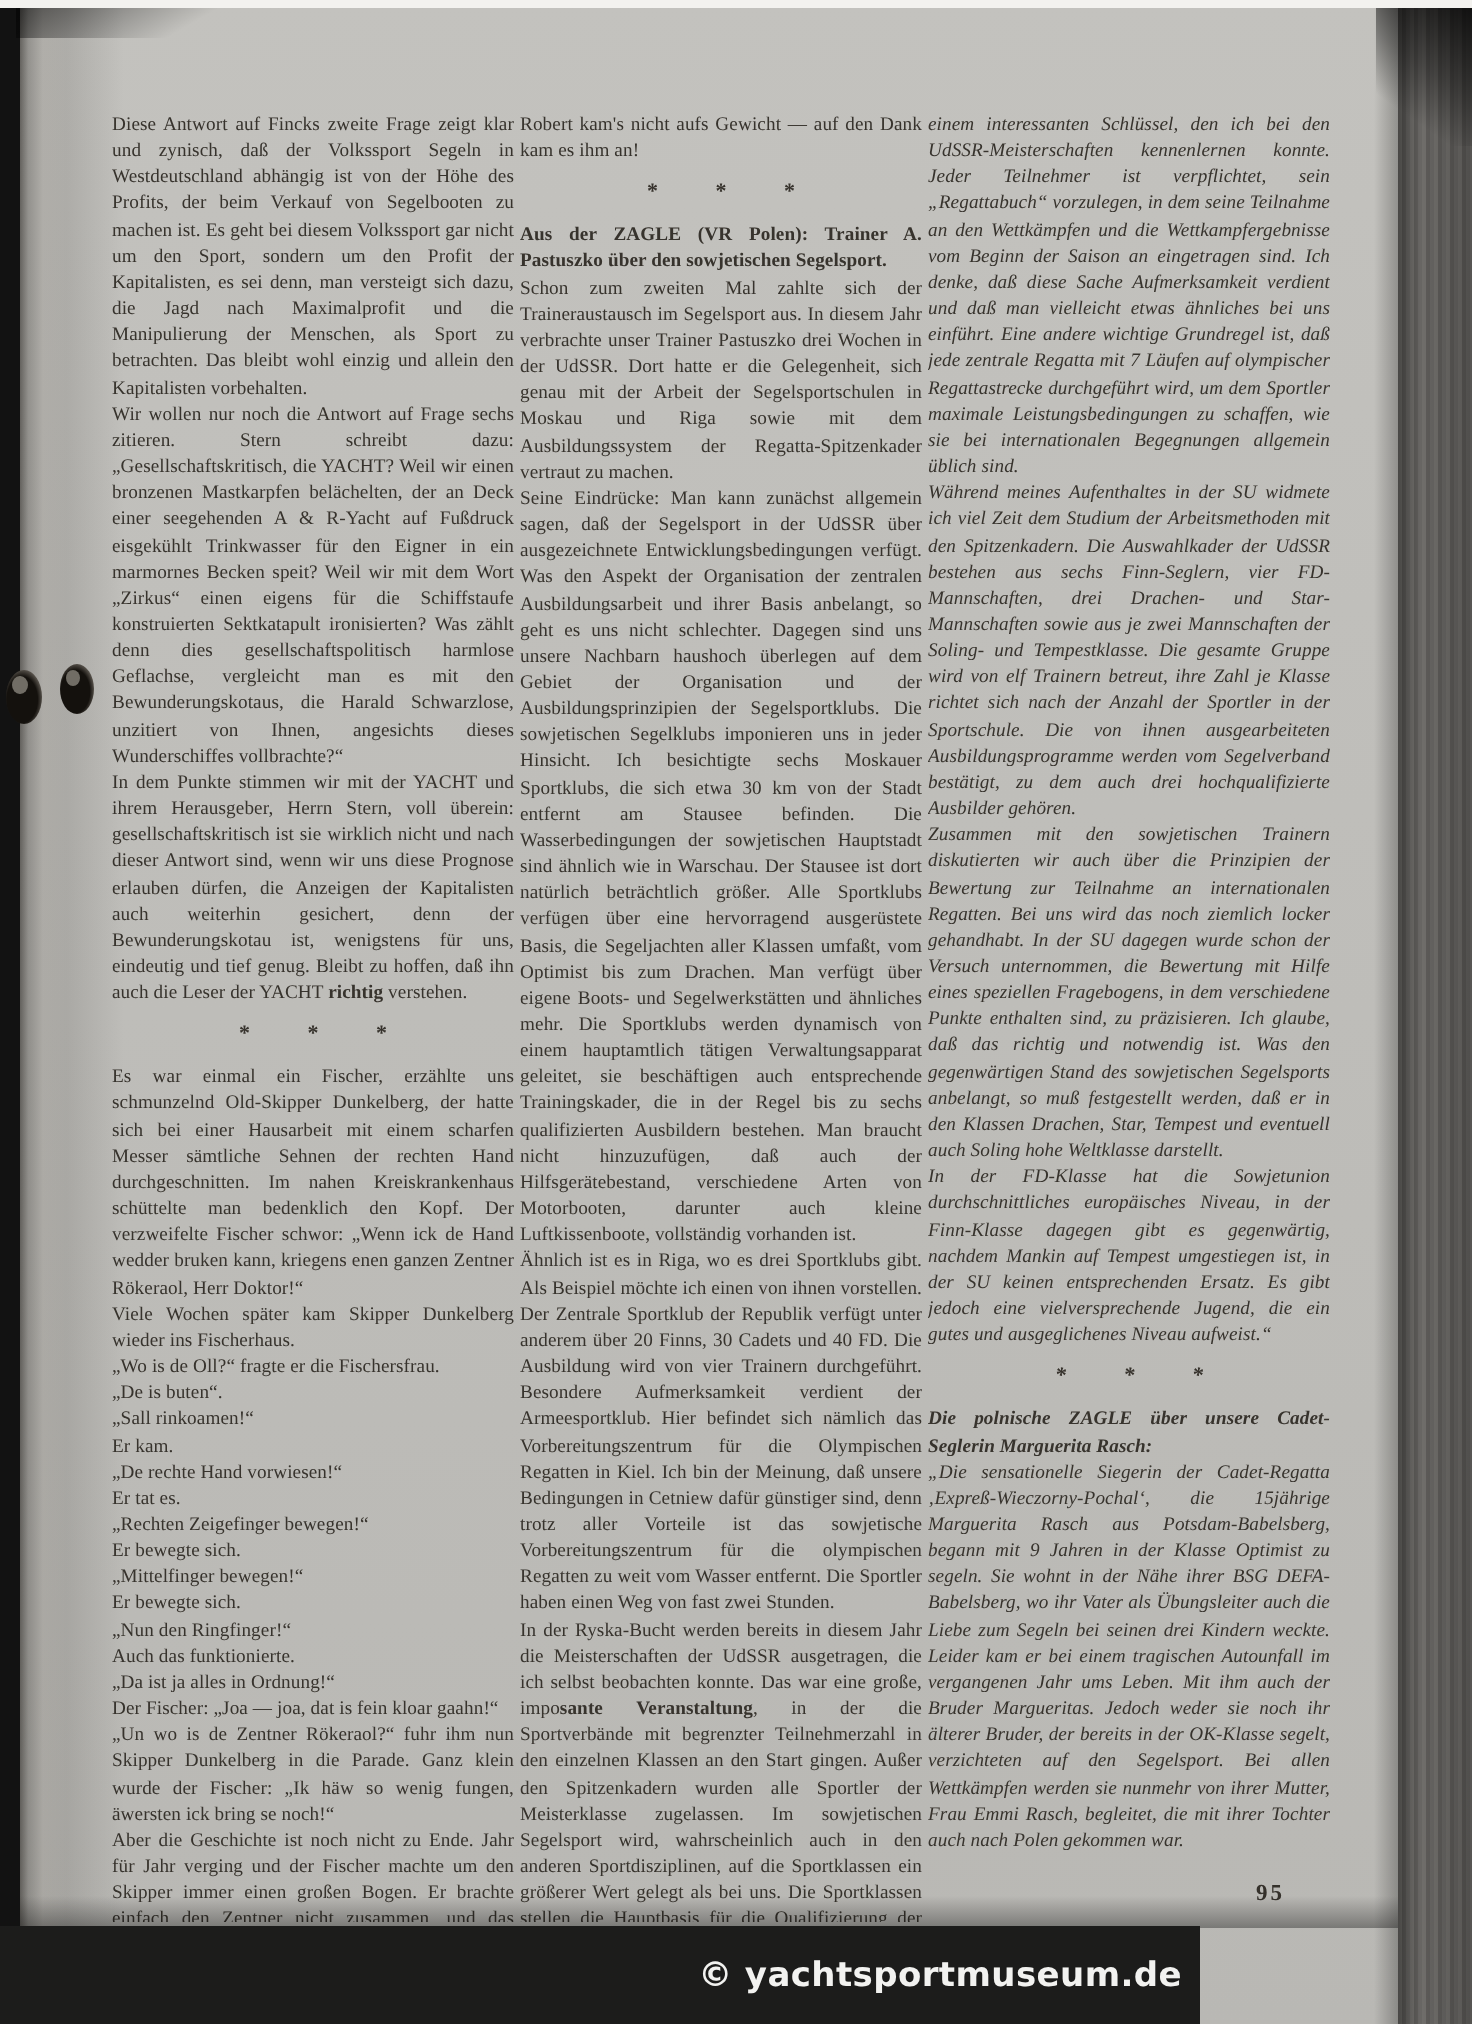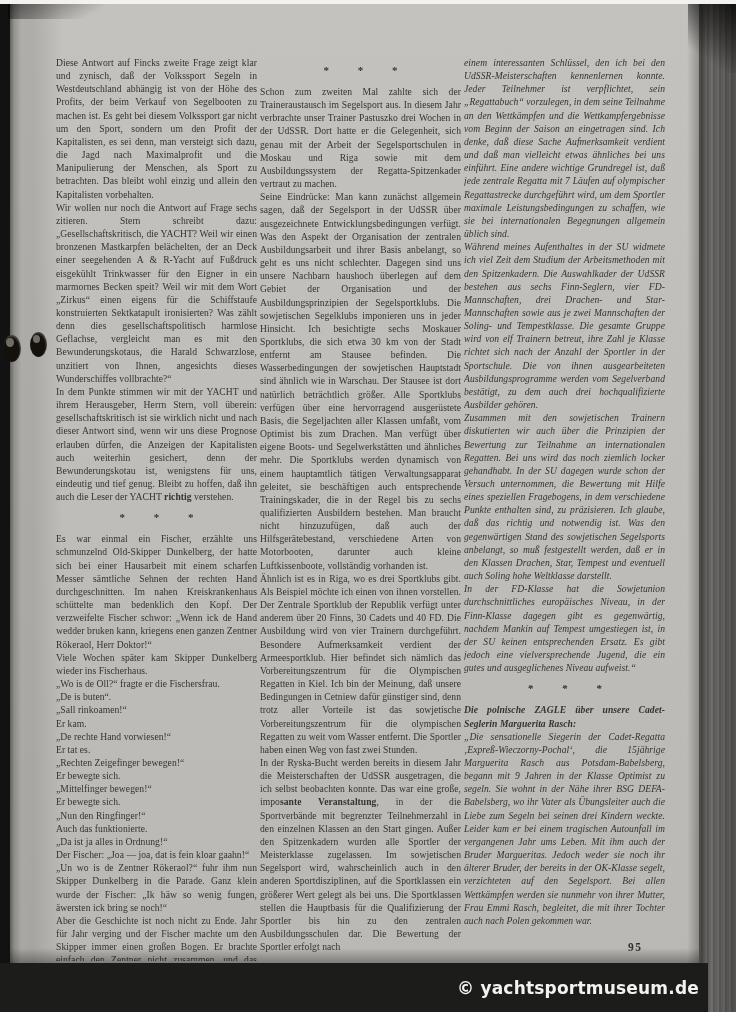--- a/index.html
+++ b/index.html
@@ -28,21 +28,21 @@
   
   .hole{position:absolute;border-radius:50%;z-index:7;
     background:radial-gradient(ellipse at 45% 55%,#14110d 0%,#14110d 55%,#57524b 72%,rgba(87,82,75,0) 85%);}
   .hole::before{content:"";position:absolute;left:15%;top:10%;width:45%;height:35%;border-radius:50%;
     background:rgba(190,185,175,.55);}
   .hole-1{left:3px;top:335px;width:18px;height:27px;}
   .hole-2{left:30px;top:332px;width:17px;height:25px;}
   
   .paper-bottom-shadow{position:absolute;left:0;top:948px;width:736px;height:16px;z-index:4;
     background:linear-gradient(180deg,rgba(0,0,0,0),rgba(0,0,0,.35));}
-  .bottom-bar{position:absolute;left:0;top:963px;width:708px;height:49px;background:#1c1c1b;z-index:8;
+  .bottom-bar{position:absolute;left:0;top:963px;width:600px;height:49px;background:#1c1c1b;z-index:8;
     display:flex;align-items:center;justify-content:flex-end;box-sizing:border-box;padding-right:9px;}
   .watermark{color:#f2f2f0;font-family:"DejaVu Sans",sans-serif;font-weight:bold;font-size:17px;letter-spacing:.2px;}
   
   .col{position:absolute;top:56px;width:201px;height:905px;overflow:hidden;z-index:3;
     text-align:justify;font-size:9.6px;line-height:13.15px;color:#37332d;letter-spacing:.05px;}
   .col-1{left:56px;}
   .col-2{left:260px;}
   .col-3{left:464px;font-style:italic;}
   .col p{margin:0;}
   .col p.bold{font-weight:bold;}
@@ -84,21 +84,23 @@
       <p>„Mittelfinger bewegen!“</p>
       <p>Er bewegte sich.</p>
       <p>„Nun den Ringfinger!“</p>
       <p>Auch das funktionierte.</p>
       <p>„Da ist ja alles in Ordnung!“</p>
       <p>Der Fischer: „Joa — joa, dat is fein kloar gaahn!“</p>
       <p>„Un wo is de Zentner Rökeraol?“ fuhr ihm nun Skipper Dunkelberg in die Parade. Ganz klein wurde der Fischer: „Ik häw so wenig fungen, äwersten ick bring se noch!“</p>
       <p>Aber die Geschichte ist noch nicht zu Ende. Jahr für Jahr verging und der Fischer machte um den Skipper immer einen großen Bogen. Er brachte einfach den Zentner nicht zusammen, und das dauerte dem Doktor so, daß er dem Skipper bat, den Fischer doch in Ruhe zu lassen. Und die Moral von der Geschicht,</p>
     </div>
   <div class="col col-2">
+      <p>Robert kam's nicht aufs Gewicht — auf den Dank kam es ihm an!</p>
       <p class="stars">* * *</p>
+      <p class="bold">Aus der ZAGLE (VR Polen): Trainer A. Pastuszko über den sowjetischen Segelsport.</p>
       <p>Schon zum zweiten Mal zahlte sich der Traineraustausch im Segelsport aus. In diesem Jahr verbrachte unser Trainer Pastuszko drei Wochen in der UdSSR. Dort hatte er die Gelegenheit, sich genau mit der Arbeit der Segelsportschulen in Moskau und Riga sowie mit dem Ausbildungssystem der Regatta-Spitzenkader vertraut zu machen.</p>
       <p>Seine Eindrücke: Man kann zunächst allgemein sagen, daß der Segelsport in der UdSSR über ausgezeichnete Entwicklungsbedingungen verfügt. Was den Aspekt der Organisation der zentralen Ausbildungsarbeit und ihrer Basis anbelangt, so geht es uns nicht schlechter. Dagegen sind uns unsere Nachbarn haushoch überlegen auf dem Gebiet der Organisation und der Ausbildungsprinzipien der Segelsportklubs. Die sowjetischen Segelklubs imponieren uns in jeder Hinsicht. Ich besichtigte sechs Moskauer Sportklubs, die sich etwa 30 km von der Stadt entfernt am Stausee befinden. Die Wasserbedingungen der sowjetischen Hauptstadt sind ähnlich wie in Warschau. Der Stausee ist dort natürlich beträchtlich größer. Alle Sportklubs verfügen über eine hervorragend ausgerüstete Basis, die Segeljachten aller Klassen umfaßt, vom Optimist bis zum Drachen. Man verfügt über eigene Boots- und Segelwerkstätten und ähnliches mehr. Die Sportklubs werden dynamisch von einem hauptamtlich tätigen Verwaltungsapparat geleitet, sie beschäftigen auch entsprechende Trainingskader, die in der Regel bis zu sechs qualifizierten Ausbildern bestehen. Man braucht nicht hinzuzufügen, daß auch der Hilfsgerätebestand, verschiedene Arten von Motorbooten, darunter auch kleine Luftkissenboote, vollständig vorhanden ist.</p>
       <p>Ähnlich ist es in Riga, wo es drei Sportklubs gibt. Als Beispiel möchte ich einen von ihnen vorstellen. Der Zentrale Sportklub der Republik verfügt unter anderem über 20 Finns, 30 Cadets und 40 FD. Die Ausbildung wird von vier Trainern durchgeführt. Besondere Aufmerksamkeit verdient der Armeesportklub. Hier befindet sich nämlich das Vorbereitungszentrum für die Olympischen Regatten in Kiel. Ich bin der Meinung, daß unsere Bedingungen in Cetniew dafür günstiger sind, denn trotz aller Vorteile ist das sowjetische Vorbereitungszentrum für die olympischen Regatten zu weit vom Wasser entfernt. Die Sportler haben einen Weg von fast zwei Stunden.</p>
       <p>In der Ryska-Bucht werden bereits in diesem Jahr die Meisterschaften der UdSSR ausgetragen, die ich selbst beobachten konnte. Das war eine große, impo<b>sante Veranstaltung</b>, in der die Sportverbände mit begrenzter Teilnehmerzahl in den einzelnen Klassen an den Start gingen. Außer den Spitzenkadern wurden alle Sportler der Meisterklasse zugelassen. Im sowjetischen Segelsport wird, wahrscheinlich auch in den anderen Sportdisziplinen, auf die Sportklassen ein größerer Wert gelegt als bei uns. Die Sportklassen stellen die Hauptbasis für die Qualifizierung der Sportler bis hin zu den zentralen Ausbildungsschulen dar. Die Bewertung der Sportler erfolgt nach</p>
     </div>
   <div class="col col-3">
       <p>einem interessanten Schlüssel, den ich bei den UdSSR-Meisterschaften kennenlernen konnte. Jeder Teilnehmer ist verpflichtet, sein „Regattabuch“ vorzulegen, in dem seine Teilnahme an den Wettkämpfen und die Wettkampfergebnisse vom Beginn der Saison an eingetragen sind. Ich denke, daß diese Sache Aufmerksamkeit verdient und daß man vielleicht etwas ähnliches bei uns einführt. Eine andere wichtige Grundregel ist, daß jede zentrale Regatta mit 7 Läufen auf olympischer Regattastrecke durchgeführt wird, um dem Sportler maximale Leistungsbedingungen zu schaffen, wie sie bei internationalen Begegnungen allgemein üblich sind.</p>
       <p>Während meines Aufenthaltes in der SU widmete ich viel Zeit dem Studium der Arbeitsmethoden mit den Spitzenkadern. Die Auswahlkader der UdSSR bestehen aus sechs Finn-Seglern, vier FD-Mannschaften, drei Drachen- und Star-Mannschaften sowie aus je zwei Mannschaften der Soling- und Tempestklasse. Die gesamte Gruppe wird von elf Trainern betreut, ihre Zahl je Klasse richtet sich nach der Anzahl der Sportler in der Sportschule. Die von ihnen ausgearbeiteten Ausbildungsprogramme werden vom Segelverband bestätigt, zu dem auch drei hochqualifizierte Ausbilder gehören.</p>
       <p>Zusammen mit den sowjetischen Trainern diskutierten wir auch über die Prinzipien der Bewertung zur Teilnahme an internationalen Regatten. Bei uns wird das noch ziemlich locker gehandhabt. In der SU dagegen wurde schon der Versuch unternommen, die Bewertung mit Hilfe eines speziellen Fragebogens, in dem verschiedene Punkte enthalten sind, zu präzisieren. Ich glaube, daß das richtig und notwendig ist. Was den gegenwärtigen Stand des sowjetischen Segelsports anbelangt, so muß festgestellt werden, daß er in den Klassen Drachen, Star, Tempest und eventuell auch Soling hohe Weltklasse darstellt.</p>
       <p>In der FD-Klasse hat die Sowjetunion durchschnittliches europäisches Niveau, in der Finn-Klasse dagegen gibt es gegenwärtig, nachdem Mankin auf Tempest umgestiegen ist, in der SU keinen entsprechenden Ersatz. Es gibt jedoch eine vielversprechende Jugend, die ein gutes und ausgeglichenes Niveau aufweist.“</p>

